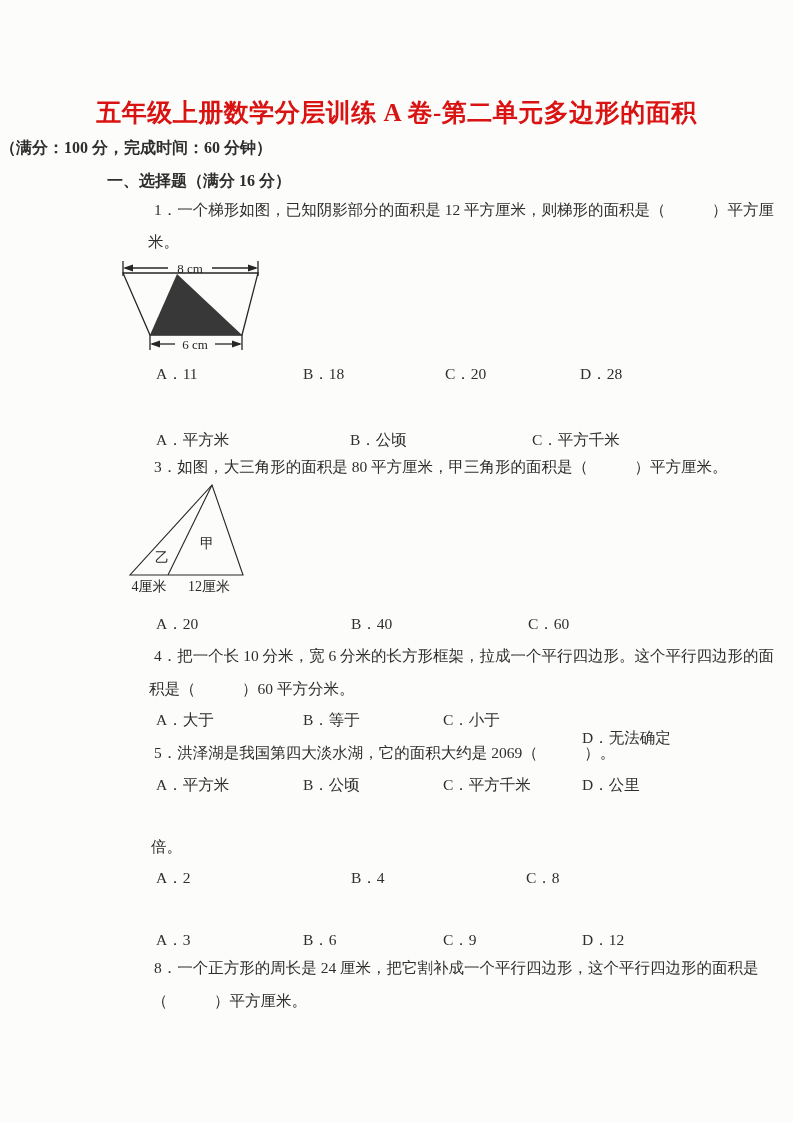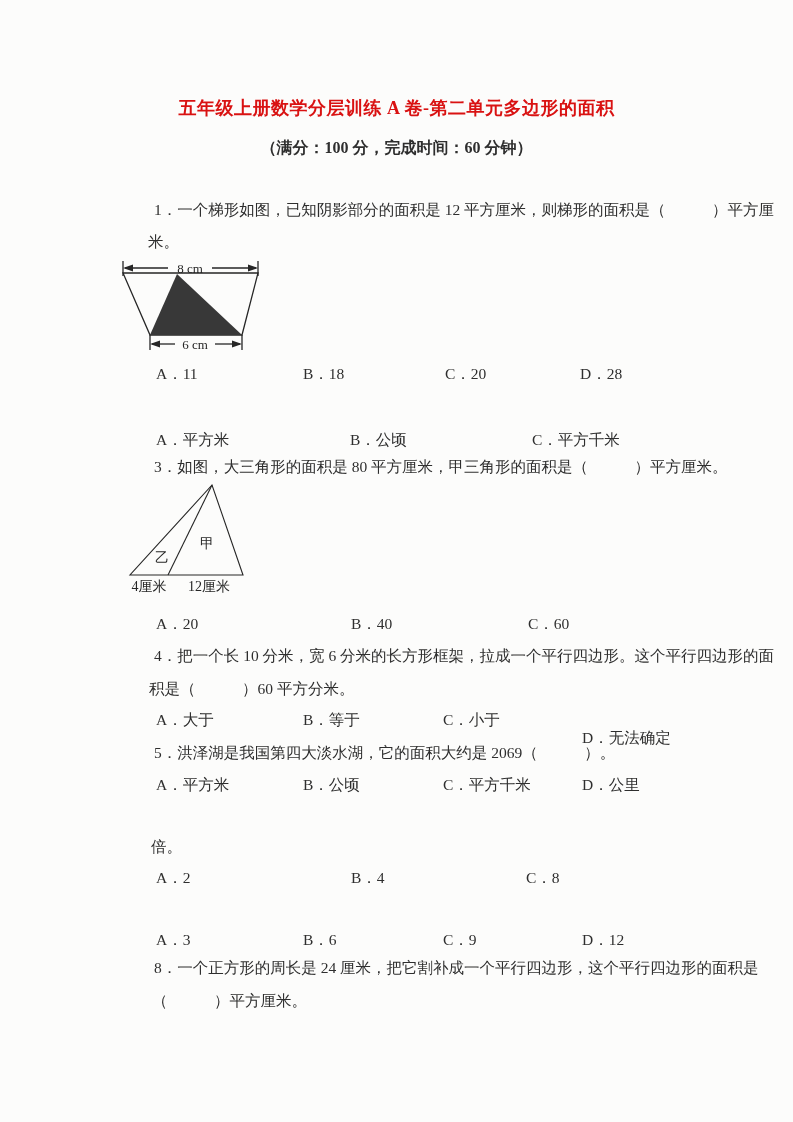--- a/index.html
+++ b/index.html
@@ -7,27 +7,26 @@
     position:relative;
     width:793px; height:1122px;
     background:#fcfcfb;
     font-family:"Liberation Serif","DejaVu Serif",serif;
     color:#2e2e2e;
     overflow:hidden;
   }
   .title {
     position:absolute; left:0; right:0; top:96px;
     text-align:center;
-    font-size:18px; font-weight:bold;
+    font-size:25px; font-weight:bold;
     letter-spacing:0.5px;
     white-space:pre;
   }
   .subtitle {
     position:absolute; left:0; right:0; top:138px;
-    text-align:center;
     font-size:16px; font-weight:bold;
     white-space:pre;
   }
   .section {
     position:absolute; left:107px; top:171px;
     font-size:16px; font-weight:bold;
     white-space:pre;
   }
   .ln {
     position:absolute;
@@ -44,20 +43,21 @@
   .dim-label { font-size:13px; }
   .region-label, .base-label { font-size:14px; }
 </style>
 </head>
 <body>
 
 <div class="page">
 
   <div class="title" style="color: rgb(217, 18, 18);">五年级上册数学分层训练 A 卷-第二单元多边形的面积</div>
   <div class="subtitle">（满分：100 分，完成时间：60 分钟）</div>
+  <div class="section">一、选择题（满分 16 分）</div>
 
   <div class="ln" style="left:110px; top:200px">1．一个梯形如图，已知阴影部分的面积是 12 平方厘米，则梯形的面积是（　　　）平方厘</div>
   <div class="ln" style="left:104px; top:232px">米。</div>
 
   <svg class="fig" style="left:118px; top:256px" width="150" height="104" viewBox="0 0 150 104">
     <g stroke="#262626" stroke-width="1.3" fill="none">
       <line x1="5" y1="5" x2="5" y2="20"></line>
       <line x1="140" y1="5" x2="140" y2="20"></line>
       <line x1="7" y1="12" x2="50" y2="12"></line>
       <line x1="94" y1="12" x2="138" y2="12"></line>

